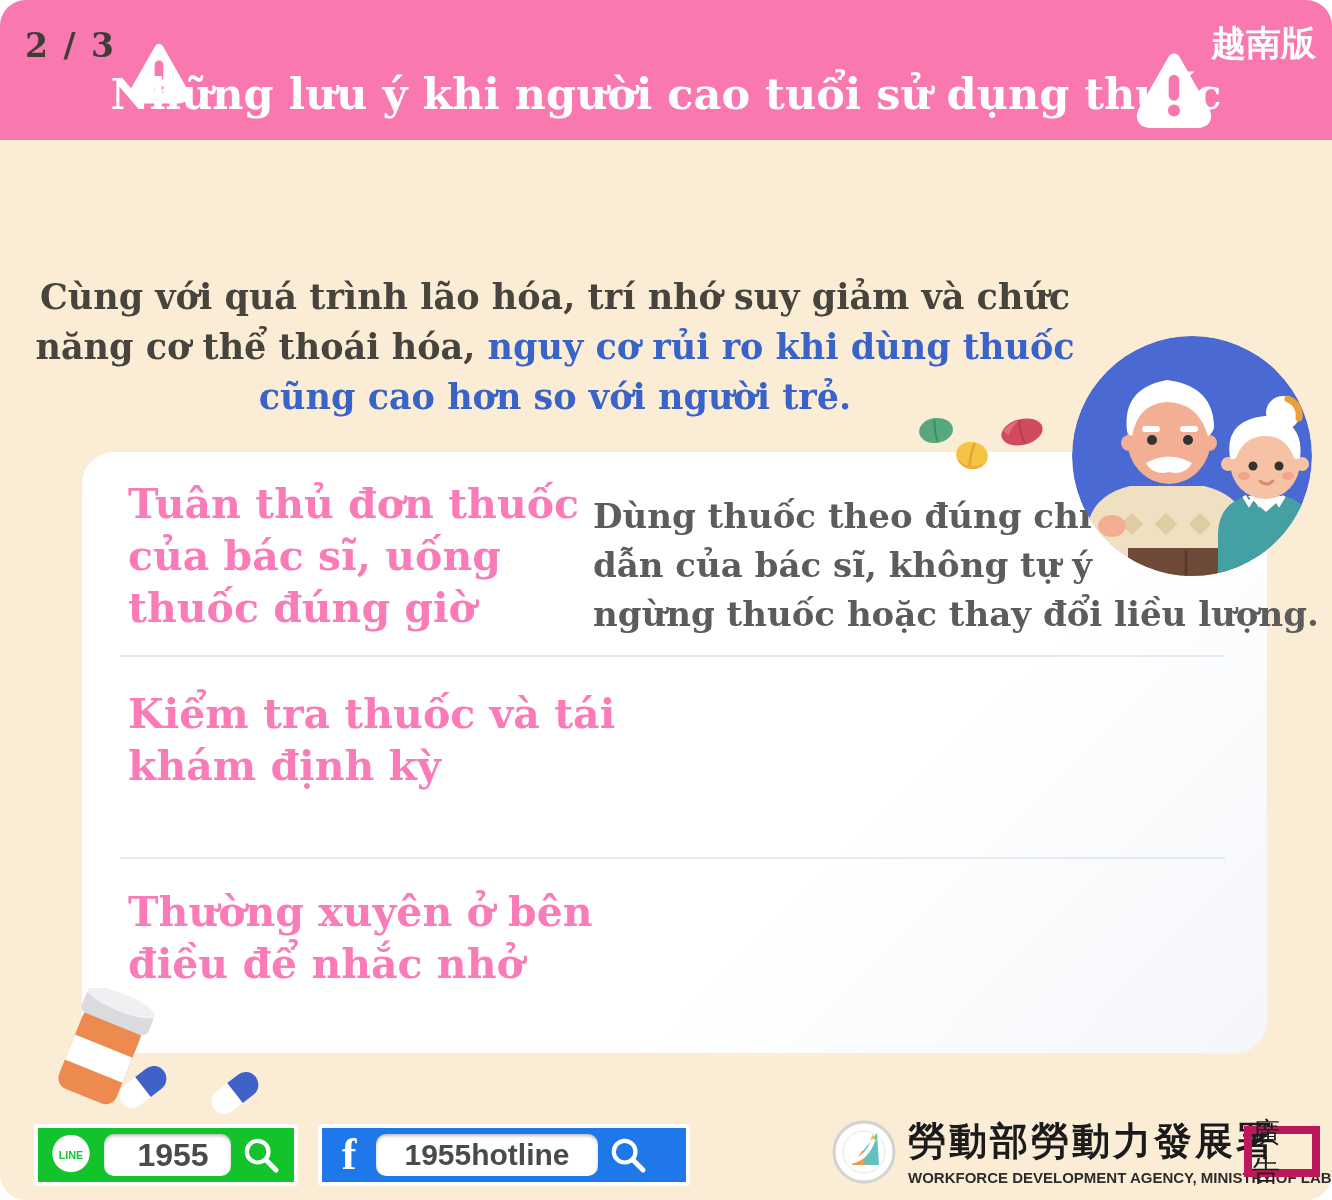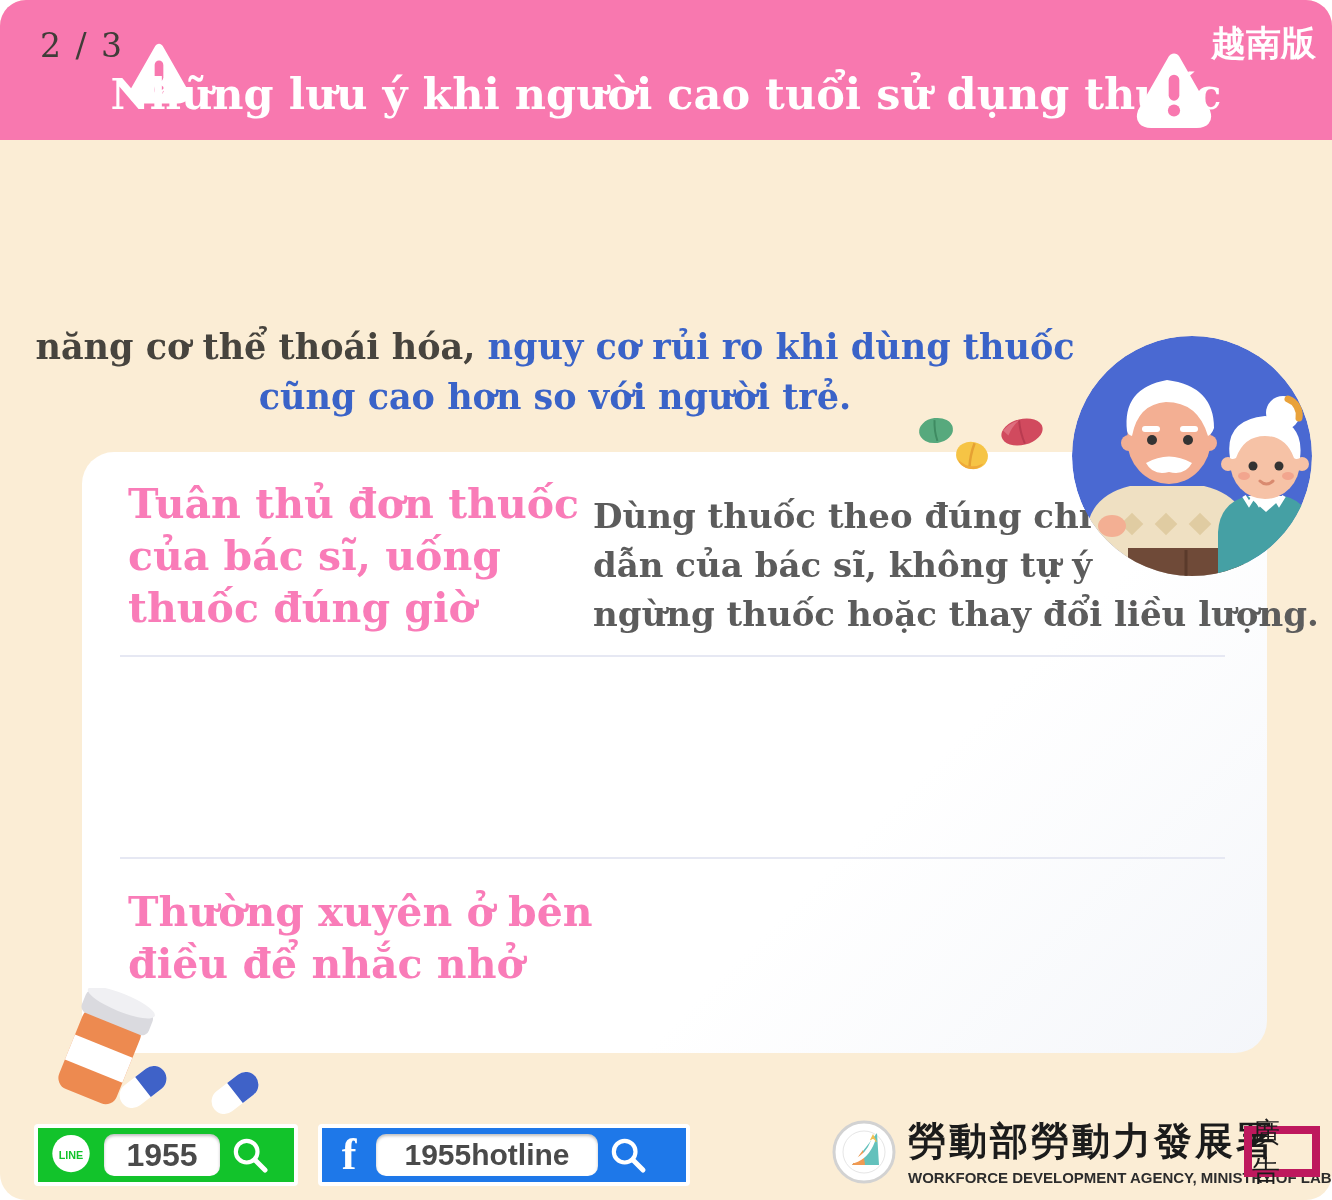--- a/index.html
+++ b/index.html
@@ -3,21 +3,21 @@
 <meta charset="utf-8">
 <style>
   html,body{margin:0;padding:0;background:#ffffff;}
   #poster{
     position:relative;width:1332px;height:1200px;margin:0 auto;
     background:#FBEDD5;overflow:hidden;border-radius:26px;
     font-family:"DejaVu Serif", serif;
   }
   
   .header{position:absolute;left:0;top:0;width:1332px;height:140px;background:#F878AF;}
-  .page-indicator{position:absolute;left:40px;top:26px;font-size:33px;font-weight:normal;color:#3F3D38;letter-spacing:2px;}
+  .page-indicator{position:absolute;left:25px;top:26px;font-size:33px;font-weight:bold;color:#3F3D38;letter-spacing:2px;}
   .title{position:absolute;left:50%;top:40px;transform:translateX(-50%);white-space:nowrap;
          font-size:43px;font-weight:bold;color:#ffffff;}
   .lang-badge{position:absolute;right:16px;top:20px;font-size:35px;color:#ffffff;
               font-family:"Liberation Sans",sans-serif;font-weight:bold;}
   .warn{position:absolute;}
   .warn-left{left:126px;top:42px;width:66px;height:62px;}
   .warn-right{left:1136px;top:52px;width:76px;height:76px;}
   
   .intro-p{position:absolute;margin:0;font-weight:bold;font-size:35px;line-height:50px;text-align:center;}
   .intro-p1{left:0;top:168px;width:1332px;}
@@ -48,21 +48,21 @@
   .capsule1{left:114px;top:1072px;transform:rotate(-38deg);}
   .capsule2{left:206px;top:1078px;transform:rotate(-38deg);}
   
   .footer-btn{position:absolute;top:1124px;height:62px;border-radius:4px;border:4px solid #ffffff;
               box-sizing:border-box;display:flex;align-items:center;gap:10px;padding:0 10px;cursor:pointer;}
   .line-btn{left:34px;width:264px;background:#12C32B;}
   .fb-btn{left:318px;width:372px;background:#1E78E9;}
   .search-box{background:#ffffff;border-radius:10px;height:42px;display:flex;align-items:center;justify-content:center;
               font-family:"Liberation Sans",sans-serif;font-weight:bold;color:#4A4A4A;
               box-shadow:inset 0 2px 3px rgba(0,0,0,.25);}
-  .line-box{width:116px;font-size:32px;}
+  .line-box{width:116px;font-size:32px;padding-left:11px;}
   .fb-box{width:222px;font-size:30px;}
   .fb-f{font-family:"Liberation Serif",serif;font-weight:bold;color:#ffffff;font-size:44px;line-height:40px;
         width:34px;text-align:center;}
   .agency{position:absolute;left:908px;top:1116px;}
   .agency-zh{margin:0;font-size:38px;letter-spacing:3px;color:#1B1B1B;font-weight:bold;
              font-family:"Liberation Sans",sans-serif;white-space:nowrap;}
   .agency-en{margin:2px 0 0 0;font-size:15px;color:#2C2C2C;font-weight:bold;
              font-family:"Liberation Sans",sans-serif;white-space:nowrap;}
   .agency-logo{position:absolute;left:832px;top:1120px;width:64px;height:64px;}
   .ad-badge{position:absolute;left:1244px;top:1126px;width:76px;height:51px;border:8px solid #be185d;
@@ -92,35 +92,37 @@
         <path d="M50 10 L90 80 Q94 92 80 92 L20 92 Q6 92 10 80 Z" fill="#ffffff" stroke="#ffffff" stroke-width="16" stroke-linejoin="round"></path>
         <rect x="43" y="30" width="14" height="34" rx="7" fill="#F878AF"></rect>
         <circle cx="50" cy="77" r="8" fill="#F878AF"></circle>
       </svg>
     </span>
 
     <span class="lang-badge">越南版</span>
   </div>
 
   <p class="intro-p intro-p2">
-    <br>
+    <span class="t-dark">Cùng với quá trình lão hóa, trí nhớ suy giảm và chức</span><br>
     <span class="t-dark">năng cơ thể thoái hóa, </span><span class="t-blue">nguy cơ rủi ro khi dùng thuốc</span><br>
     <span class="t-blue">cũng cao hơn so với người trẻ.</span>
   </p>
 
   <div class="card"></div>
 
   <p class="sec-heading h1">Tuân thủ đơn thuốc
 của bác sĩ, uống
 thuốc đúng giờ</p>
   <p class="sec-body b1">Dùng thuốc theo đúng chỉ
 dẫn của bác sĩ, không tự ý
 ngừng thuốc hoặc thay đổi liều lượng.</p>
   <div class="divider div1"></div>
 
+  <p class="sec-heading h2">Kiểm tra thuốc và tái
+khám định kỳ</p>
   <div class="divider div2"></div>
 
   <p class="sec-heading h3">Thường xuyên ở bên
 điều để nhắc nhở</p>
 
   <span class="pill pill-green">
     <svg viewBox="0 0 36 27" width="100%" height="100%">
       <ellipse cx="18" cy="13.5" rx="17" ry="12.5" fill="#57A97D"></ellipse>
       <path d="M18 3 Q16 13.5 18 24" stroke="#3F8B62" stroke-width="2" fill="none"></path>
     </svg>

